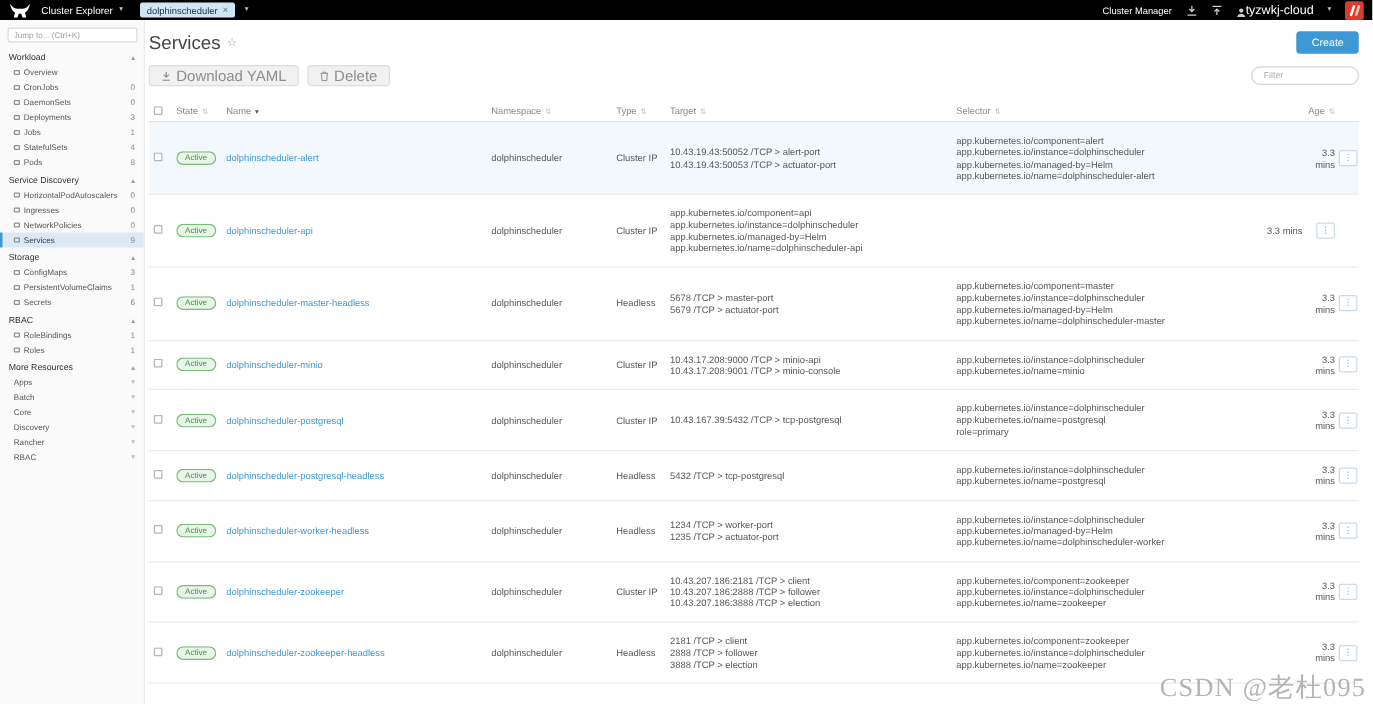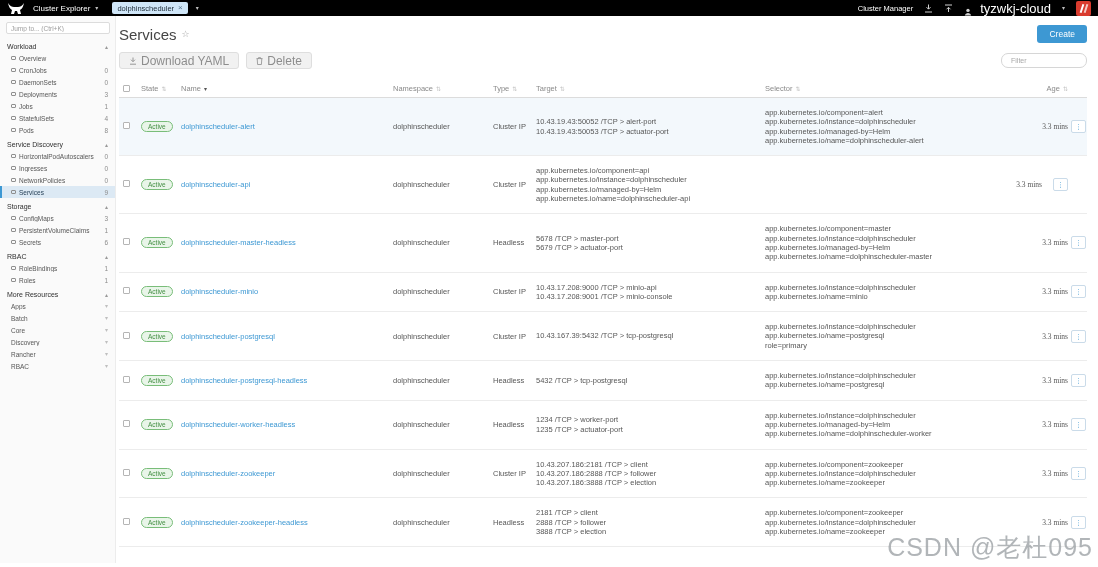--- a/index.html
+++ b/index.html
@@ -13,21 +13,21 @@
   .logo { display:flex; align-items:center; margin-right:8px; cursor:pointer; }
   .appswitch { display:flex; align-items:center; gap:5px; font-size:8px; color:#fff; cursor:pointer; }
   .chev { font-size:6px; color:#bfbfbf; line-height:1; }
   .chip { display:flex; align-items:center; gap:4px; background:#cfe6f8; color:#22313d; font-size:7.5px;
           height:12px; padding:0 5px; border-radius:2px; margin-left:14px; cursor:pointer; }
   .chip .x { color:#5a7890; font-size:8px; line-height:1; }
   .chip-chev { margin-left:8px; }
   .tb-right { margin-left:auto; display:flex; align-items:center; gap:11px; }
   .cm { font-size:7.5px; color:#fff; cursor:pointer; }
   .icon-btn { display:flex; align-items:center; cursor:pointer; }
-  .user { display:flex; align-items:flex-end; gap:8px; font-size:13px; cursor:pointer; }
+  .user { display:flex; align-items:flex-end; gap:0; font-size:10px; cursor:pointer; }
   .avatar { width:15px; height:15px; background:#d93b2e; border-radius:2px; position:relative; overflow:hidden; cursor:pointer; }
   .avatar i { position:absolute; background:#fff; width:2px; height:9px; top:3px; transform:rotate(18deg); }
   .avatar i.m1 { left:5px; } .avatar i.m2 { left:9px; background:#f4c9c4; }
   
   .layout { display:flex; height:547px; }
   
   .sidebar { width:116px; flex-shrink:0; background:#fafafa; border-right:1px solid #ececec; font-size:6.5px; color:#565656; overflow:hidden; }
   .jump { display:block; width:104px; margin:6px 6px 4px; height:12px; border:1px solid #dcdcdc; border-radius:2px;
           font-size:6.5px; padding:0 4px; color:#777; background:#fff; font-family:inherit; }
   .jump::placeholder { color:#9d9d9d; }
@@ -62,27 +62,27 @@
   .sort { color:#c4c4c4; font-size:6px; }
   .sort.active { color:#555; }
   .row { border-bottom:1px solid #ececec; padding:10px 0; font-size:7.5px; color:#575757; cursor:default; }
   .row.hov { background:#f3f8fc; }
   .cb { width:7px; height:7px; border:1px solid #b5b5b5; border-radius:1px; background:#fff; margin-left:4px; display:inline-block; cursor:pointer; }
   .badge { display:inline-block; border:1px solid #79bd79; background:#e9f5e9; color:#448f44;
            font-size:6.5px; padding:1px 6px; border-radius:7px; }
   .link { color:#3d98d3; text-decoration:none; cursor:pointer; }
   .cell { padding-right:8px; overflow:hidden; }
   .tline, .sline { line-height:9.3px; white-space:nowrap; overflow:hidden; text-overflow:ellipsis; }
-  .age { text-align:right; padding-right:0;font-family:Liberation Serif, serif; }
+  .age { text-align:right; padding-right:0; }
   .actcell { display:flex; justify-content:flex-end; }
   .kebab { width:15px; height:13px; border:1px solid #cadbe9; border-radius:2px; background:#fff; color:#3d98d3;
            font-size:7px; line-height:11px; padding:0; cursor:pointer; font-family:inherit; }
   
-  .watermark { position:absolute; right:5px; bottom:3px; font-size:25px; color:rgba(158,162,166,.8);
-               letter-spacing:1px; pointer-events:none; }
+  .watermark { position:absolute; right:5px; bottom:3px; font-size:21px; color:rgba(158,162,166,.8);
+               letter-spacing:1px; pointer-events:none;font-family:Liberation Serif, serif; }
 </style>
 </head>
 <body>
 
 <div class="topbar">
   <span class="logo">
     <svg width="18" height="13" viewBox="0 0 18 13">
         <path fill="#fff" d="M1 1c2 3 4 4 6 4h4c2 0 4-1 6-4-1 4-2 6-4 7l1 4h-3l-1-3H8l-1 3H4l1-4C3 7 2 5 1 1z"></path>
       </svg>
   </span>

